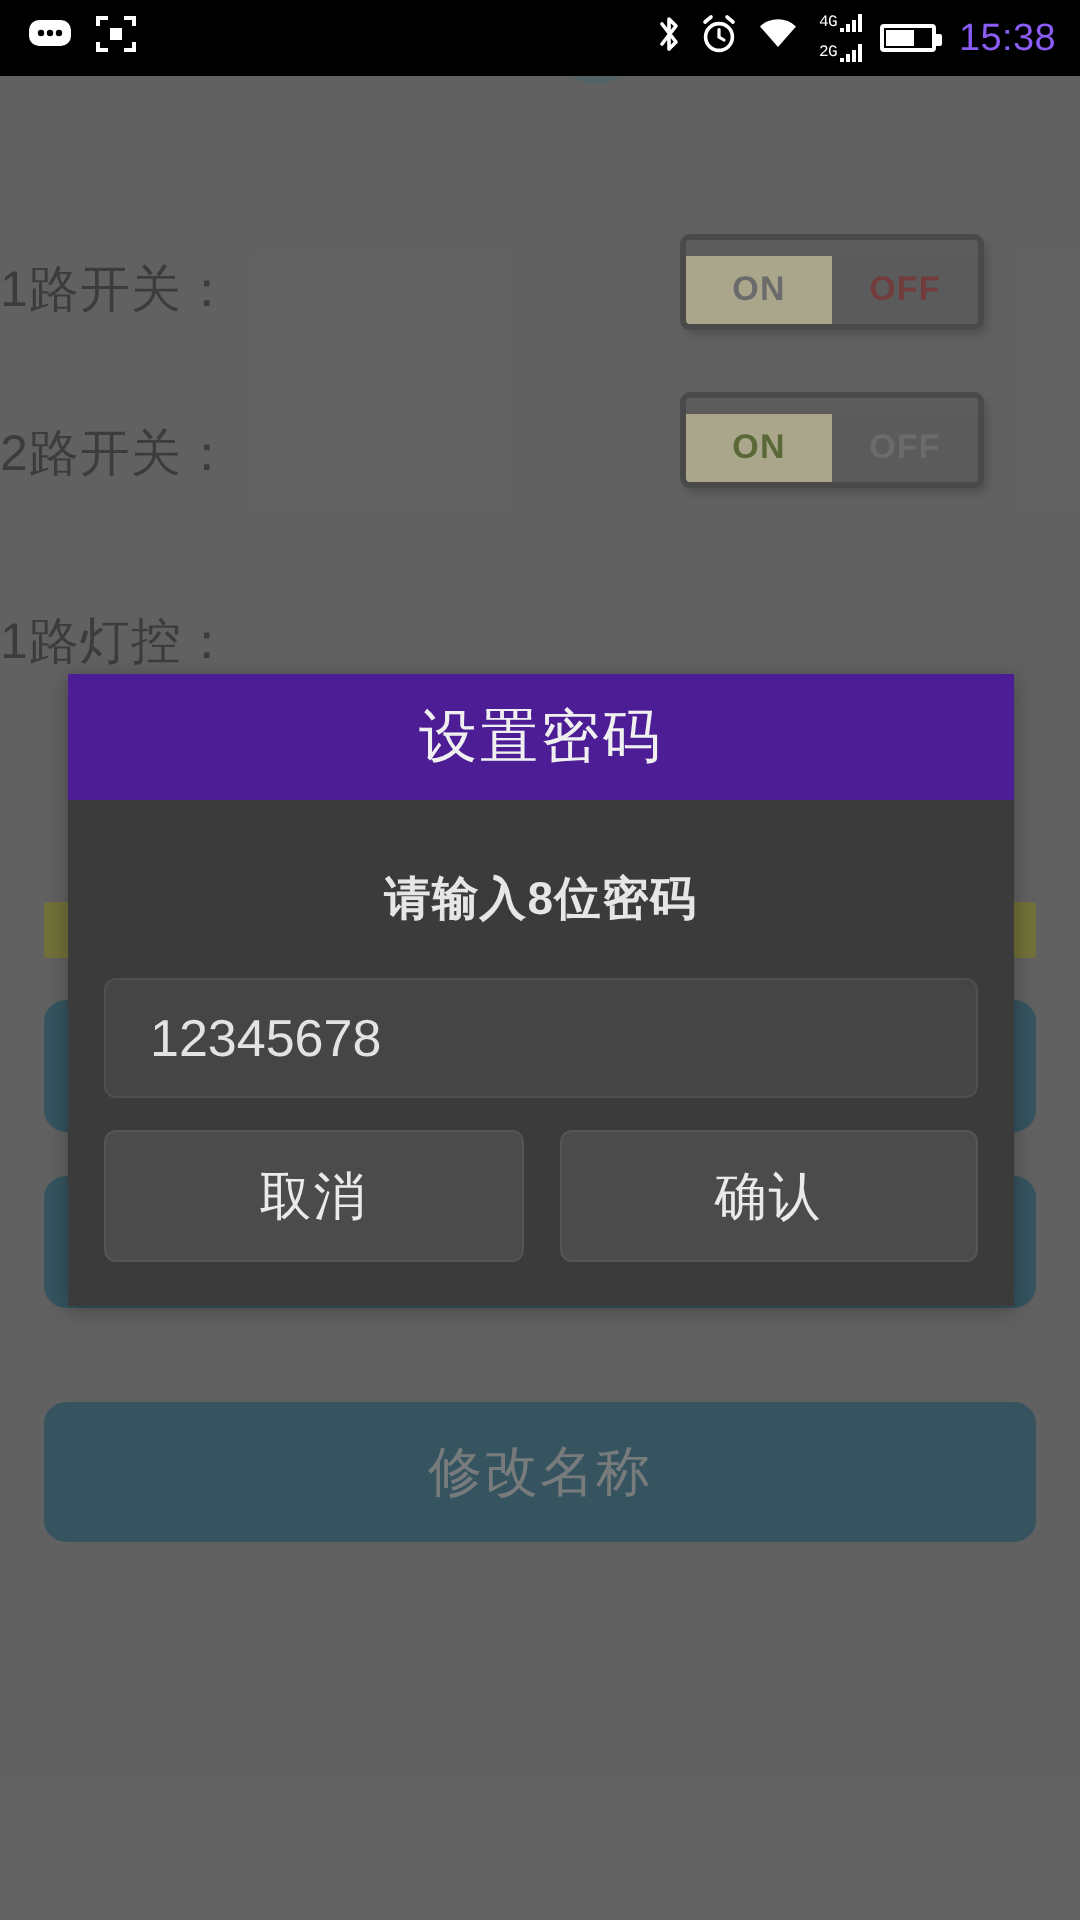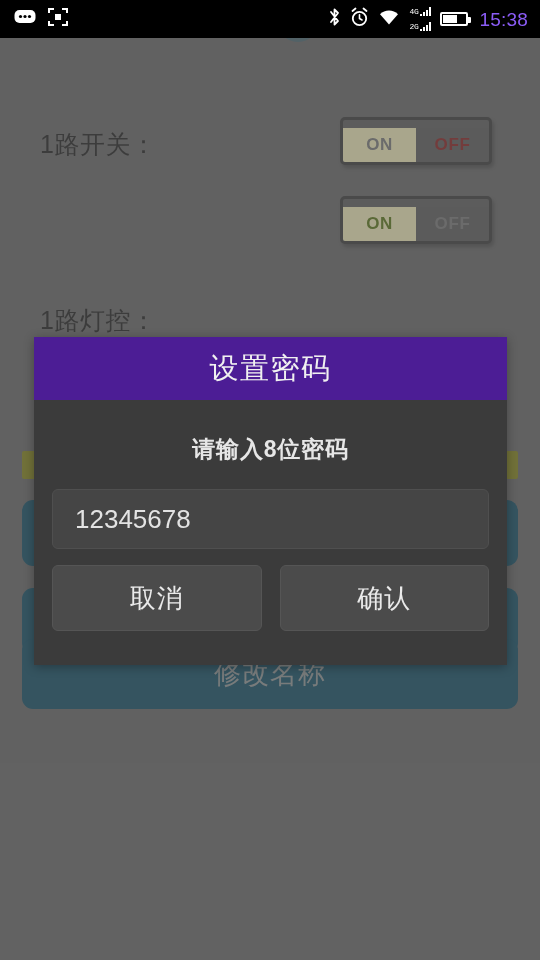--- a/index.html
+++ b/index.html
@@ -101,21 +101,20 @@
   .row {
     position: absolute;
     left: 0;
     width: 540px;
     display: flex;
     align-items: center;
   }
   .row-label {
     color: #1d1d1d;
     font-size: 25px;
-    padding-left: 40px;
     letter-spacing: 0.5px;
     white-space: nowrap;
   }
 
   .toggle {
     position: absolute;
     width: 152px;
     height: 48px;
     border-radius: 5px;
     background: #5f5f5f;
@@ -218,21 +217,21 @@
     align-items: center;
     justify-content: center;
   }
   #dialog-title {
     color: #f0f0f0;
     font-size: 29px;
     letter-spacing: 1.5px;
   }
   #dialog-body {
     background: #3b3b3b;
-    padding: 0 0 34px 0;
+    padding: 0 0 22px 0;
   }
   #dialog-message {
     color: #e6e6e6;
     font-size: 23px;
     font-weight: bold;
     text-align: center;
     padding: 34px 0 24px 0;
     letter-spacing: 0.8px;
   }
   #password-input {
@@ -337,38 +336,41 @@
   </div>
 
   <div class="row" style="top:120px; height:48px;">
     <span class="row-label">1路开关：</span>
   </div>
   <div class="toggle" style="left:340px; top:117px;">
     <span class="seg light inactive">ON</span>
     <span class="seg dark off-active">OFF</span>
   </div>
 
+  <div class="row" style="top:202px; height:48px;">
+    <span class="row-label">2路开关：</span>
+  </div>
   <div class="toggle" style="left:340px; top:196px;">
     <span class="seg light on-active">ON</span>
     <span class="seg dark inactive">OFF</span>
   </div>
 
   <div class="row" style="top:300px; height:40px;">
     <span class="row-label">1路灯控：</span>
   </div>
   <div class="slider-wrap">
     <span class="slider-track"></span>
     <span class="slider-halo"></span>
     <span class="slider-thumb"></span>
   </div>
 
   <div class="olive-bar" style="top:451px;"></div>
   <div class="teal-btn" style="top:500px; height:66px;"></div>
   <div class="teal-btn" style="top:588px; height:66px;"></div>
-  <div class="teal-btn" style="top:639px; height:70px;">修改名称</div>
+  <div class="teal-btn" style="top:701px; height:70px;">修改名称</div>
 
   <div id="scrim"></div>
 
   <div id="dialog">
     <div id="dialog-title-bar">
       <span id="dialog-title">设置密码</span>
     </div>
     <div id="dialog-body">
       <div id="dialog-message">请输入8位密码</div>
       <input id="password-input" type="text" value="12345678" style="">

